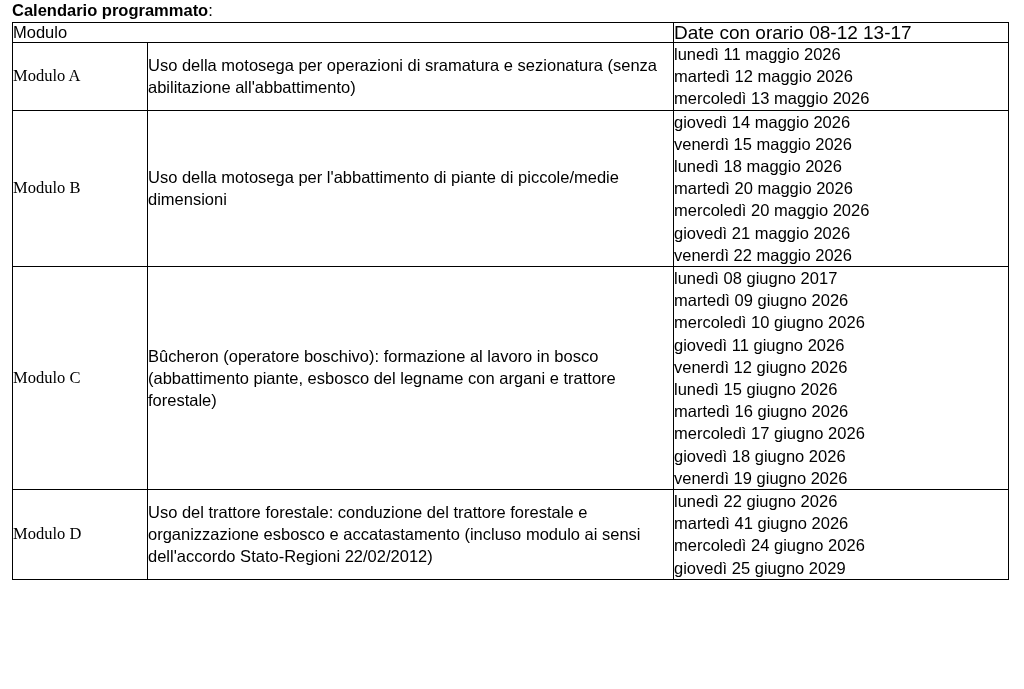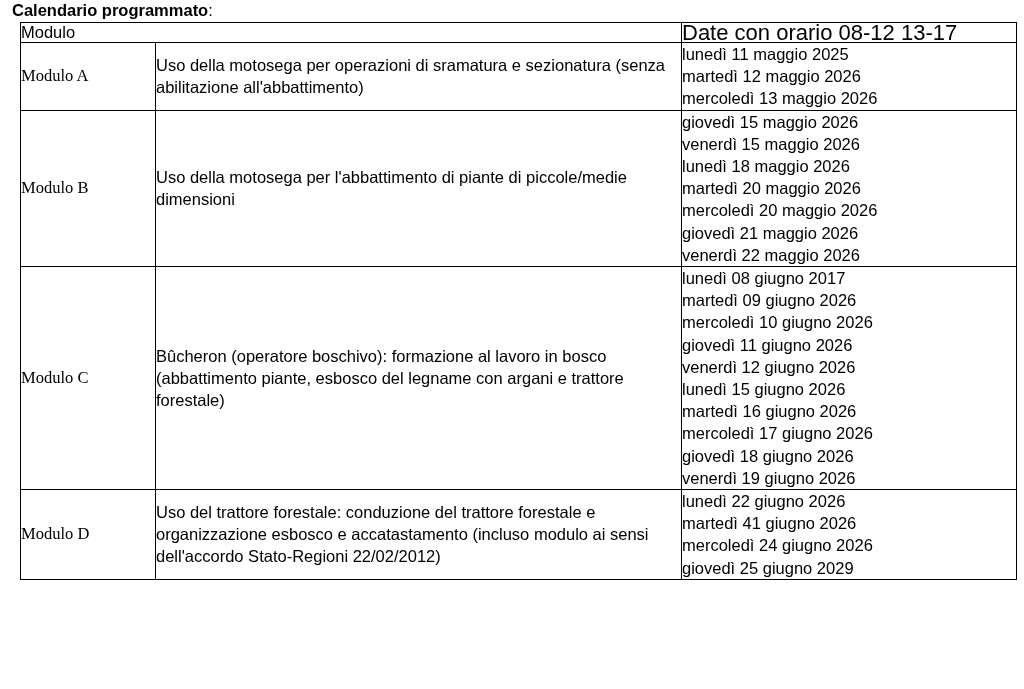--- a/index.html
+++ b/index.html
@@ -32,21 +32,21 @@
     font-weight: bold;
     white-space: nowrap;
   }
   .doc-heading .colon {
     font-weight: normal;
   }
 
   
   .calendar-table {
     position: absolute;
-    left: 20px;
+    left: 12px;
     top: 22px;
     width: 996px;
     border-collapse: collapse;
     table-layout: fixed;
     font-size: 16.5px;
     padding-left: 8px;
   }
   .calendar-table td,
   .calendar-table th {
     border: 1.6px solid #000000;
@@ -61,21 +61,21 @@
   .col-date     { width: 335px; }
 
   .th-modulo {
     font-weight: bold;
     font-size: 16.5px;
     padding: 2px 0 3px 9px;
     line-height: 19px;
   }
   .th-date {
     font-weight: bold;
-    font-size: 22px;
+    font-size: 19px;
     padding: 2px 0 3px 10px;
     line-height: 19px;
   }
 
   .cell-modulo {
     padding: 4px 0 4px 9px;
     line-height: 20px;
     white-space: nowrap;
     font-family: Liberation Serif, serif;
   }
@@ -112,30 +112,30 @@
       <tr>
         <th class="th-modulo" colspan="2">Modulo</th>
         <th class="th-date">Date con orario 08-12 13-17</th>
       </tr>
     </thead>
     <tbody id="table-body">
         <tr>
           <td class="cell-modulo">Modulo A</td>
           <td class="cell-desc">Uso della motosega per operazioni di sramatura e sezionatura (senza abilitazione all'abbattimento)</td>
           <td class="cell-dates">
-            <span class="date-line">lunedì 11 maggio 2025</span>
+            <span class="date-line">lunedì 11 maggio 2026</span>
             <span class="date-line">martedì 12 maggio 2026</span>
             <span class="date-line">mercoledì 13 maggio 2026</span>
           </td>
         </tr>
         <tr>
           <td class="cell-modulo">Modulo B</td>
           <td class="cell-desc">Uso della motosega per l'abbattimento di piante di piccole/medie dimensioni</td>
           <td class="cell-dates">
-            <span class="date-line">giovedì 15 maggio 2026</span>
+            <span class="date-line">giovedì 14 maggio 2026</span>
             <span class="date-line">venerdì 15 maggio 2026</span>
             <span class="date-line">lunedì 18 maggio 2026</span>
             <span class="date-line">martedì 20 maggio 2026</span>
             <span class="date-line">mercoledì 20 maggio 2026</span>
             <span class="date-line">giovedì 21 maggio 2026</span>
             <span class="date-line">venerdì 22 maggio 2026</span>
           </td>
         </tr>
         <tr>
           <td class="cell-modulo">Modulo C</td>

